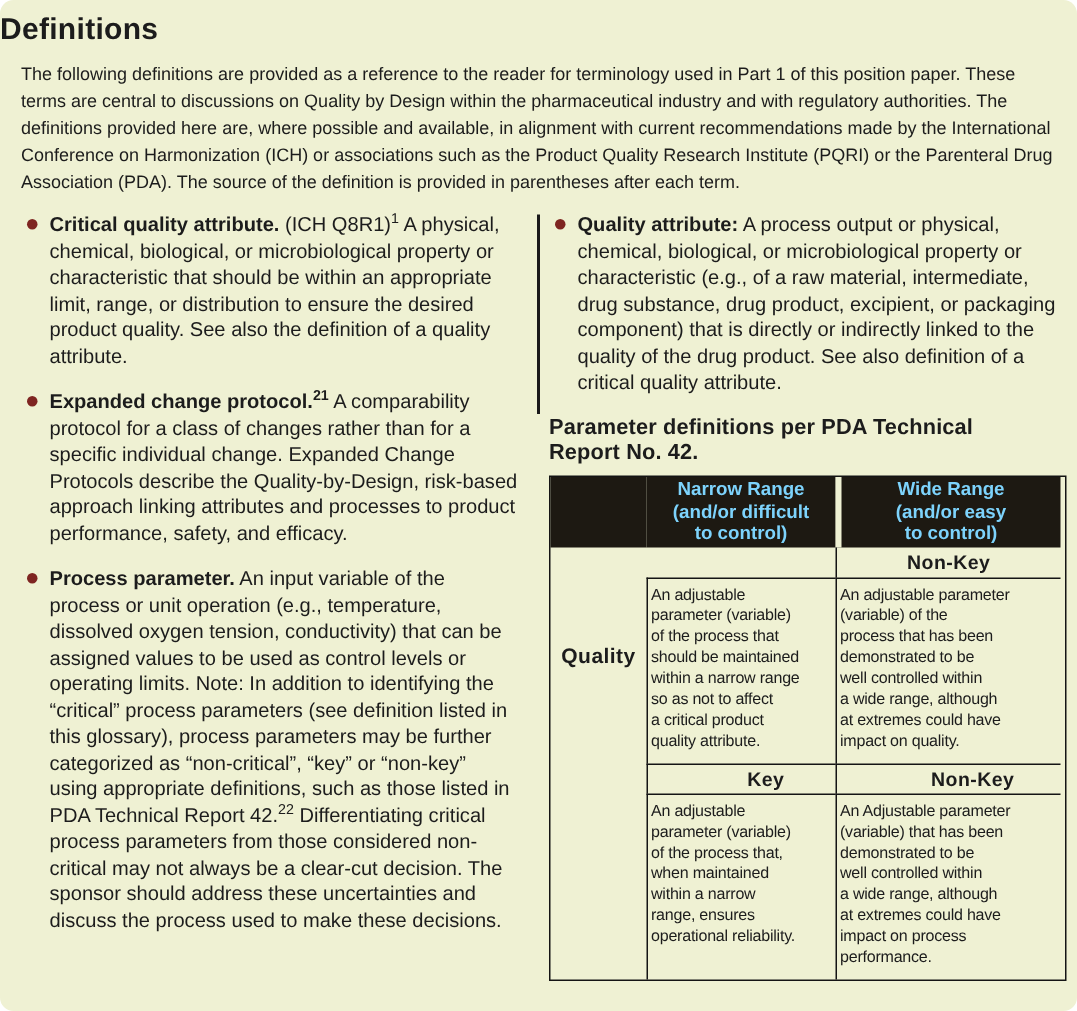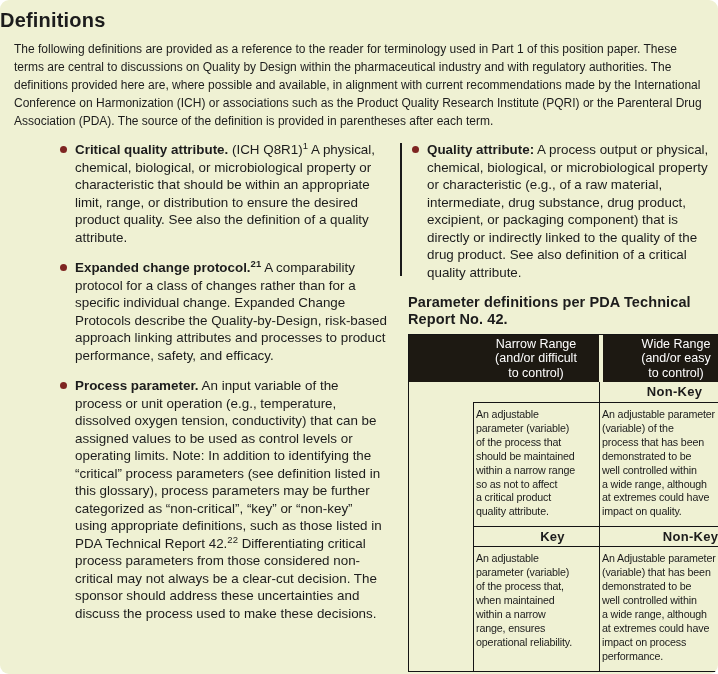--- a/index.html
+++ b/index.html
@@ -21,21 +21,21 @@
     padding-top:9px;
     letter-spacing:0.2px;
   }
 
   .intro {
     margin:8px 14px 0 14px;
     font-size:12px;
     line-height:18px;
   }
 
-  .cols { display:flex; margin-top:11px; padding-left:14px; padding-right:8px;margin-left:42px; }
+  .cols { display:flex; margin-top:11px; padding-left:14px; padding-right:8px; }
   .col-left  { flex:none; width:332px; }
   .divider   { flex:none; width:2px; height:133px; background:#1a1a1a; margin:2px 0 0 12px; }
   .col-right { flex:1; margin-left:6px; min-width:0; }
 
   .bullet { display:flex; margin-bottom:13px; }
   .dot {
     flex:none; width:7px; height:7px; border-radius:50%;
     background:#7e2521; margin:5px 8px 0 4px;
   }
   .btext { font-size:13.4px; line-height:17.5px; }
@@ -56,22 +56,22 @@
     display:grid;
     grid-template-columns:64px 126px 150px;
     grid-template-rows:47px 20px auto 20px auto;
     border:1.5px solid #141414;
     width:343px;
     box-sizing:content-box;
   }
   .ptable > div { box-sizing:border-box; }
 
   .hcell {
-    background:#1d1912; color:#ffffff;
-    font-weight:normal; font-size:12.5px; line-height:14.5px;
+    background:#1d1912; color:#7dd3fc;
+    font-weight:bold; font-size:12.5px; line-height:14.5px;
     text-align:center; white-space:pre-line;
     display:flex; align-items:center; justify-content:center;
   }
   .hgap { border-left:4px solid #eff1d3; }
 
   .sub {
     font-weight:bold; font-size:13px; text-align:center;
     border-left:1.5px solid #141414;
     padding-top:2px;
     letter-spacing:0.3px;
@@ -143,20 +143,21 @@
 
       <div class="ptable">
         <div class="hcell g-h0"></div>
         <div class="hcell g-h1">Narrow Range
 (and/or difficult
 to control)</div>
         <div class="hcell hgap g-h2">Wide Range
 (and/or easy
 to control)</div>
 
+        <div class="rlabel g-ql">Quality</div>
         <div class="sub g-qs2">Non-Key</div>
         <div class="desc g-qd1">An adjustable
 parameter (variable)
 of the process that
 should be maintained
 within a narrow range
 so as not to affect
 a critical product
 quality attribute.</div>
         <div class="desc g-qd2">An adjustable parameter

